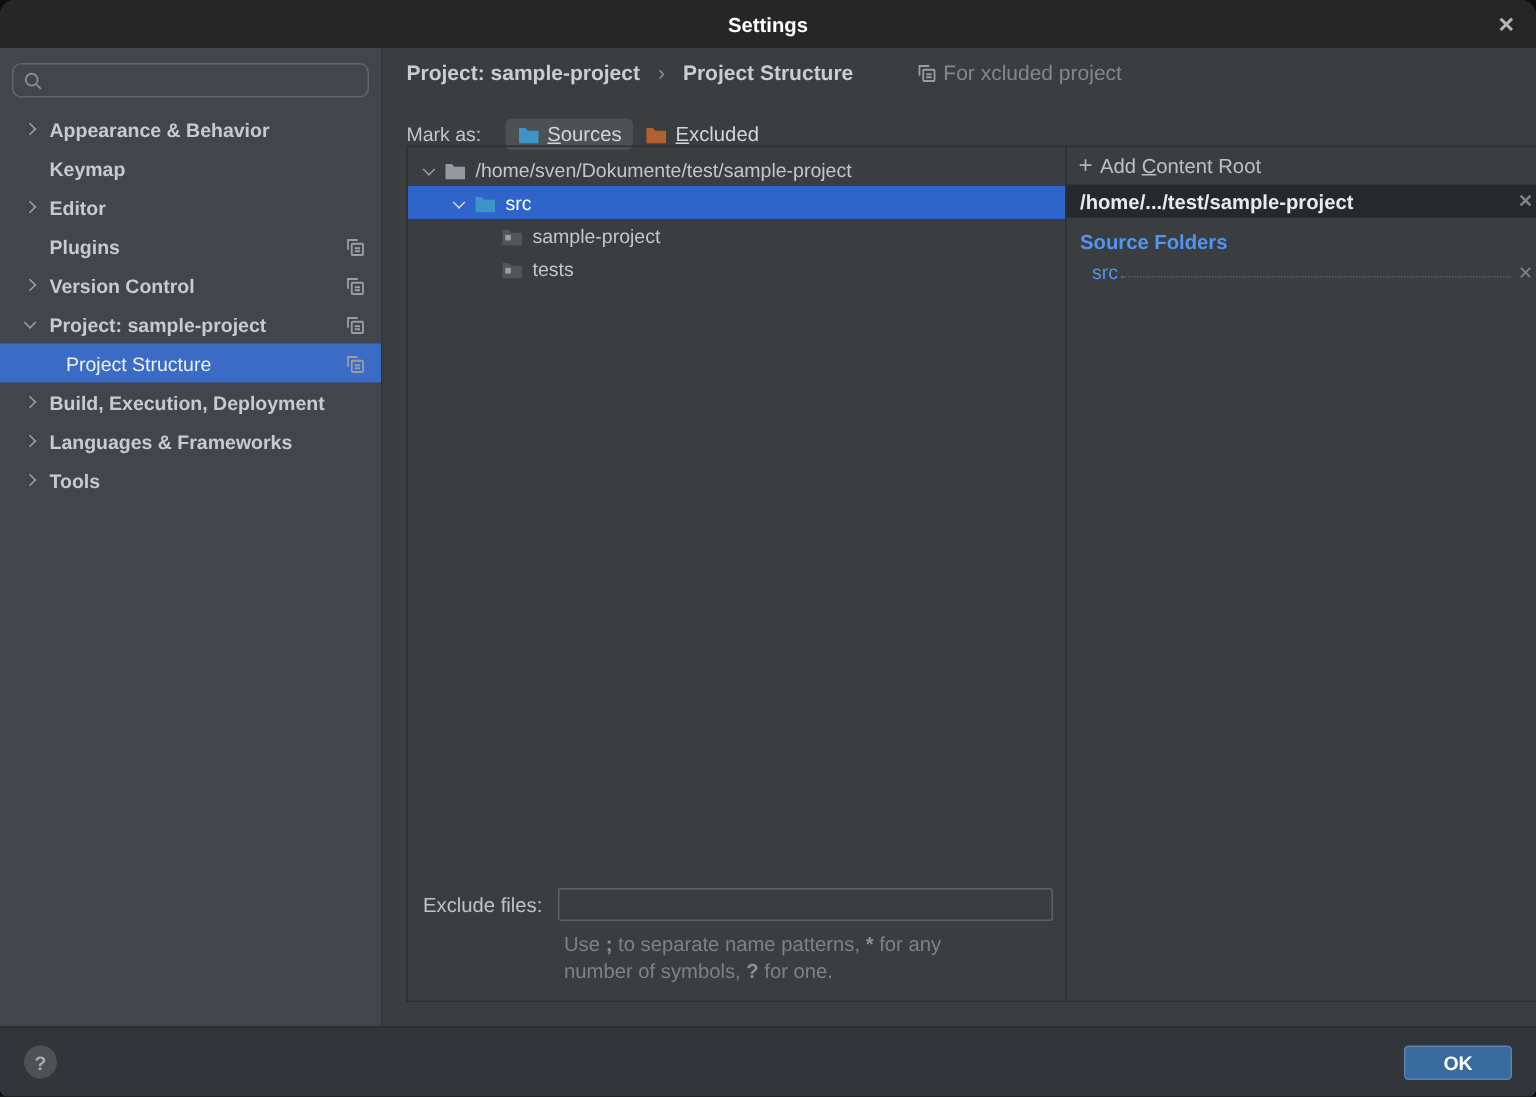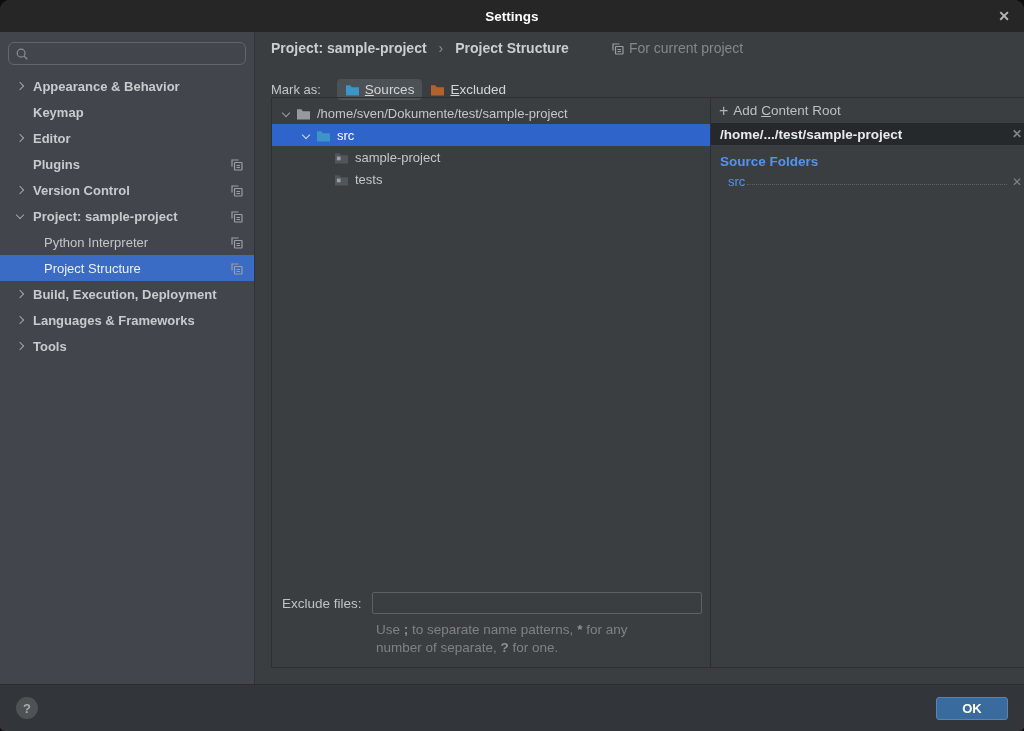--- a/index.html
+++ b/index.html
@@ -157,28 +157,20 @@
       </div>
       <div class="nav-row">
         <span class="chev down"></span>
         <span>Project: sample-project</span>
         <span class="pp">
             <svg width="13" height="13" viewBox="0 0 13 13">
               <use href="#pp-ic"></use>
             </svg>
           </span>
       </div>
-      <div class="nav-row sub">
-        <span>Python Interpreter</span>
-        <span class="pp">
-            <svg width="13" height="13" viewBox="0 0 13 13">
-              <use href="#pp-ic"></use>
-            </svg>
-          </span>
-      </div>
       <div class="nav-row sub selected">
         <span>Project Structure</span>
         <span class="pp">
             <svg width="13" height="13" viewBox="0 0 13 13">
               <use href="#pp-ic"></use>
             </svg>
           </span>
       </div>
       <div class="nav-row">
         <span class="chev right"></span>
@@ -197,21 +189,21 @@
 
   <main class="main">
     <div class="crumbs">
       <span>Project: sample-project</span>
       <span class="sep">›</span>
       <span>Project Structure</span>
       <span class="ctx">
         <svg width="13" height="13" viewBox="0 0 13 13">
             <use href="#pp-ic"></use>
           </svg>
-        <span>For current project</span>
+        <span>For xcluded project</span>
       </span>
     </div>
 
     <div class="toolbar">
       <span class="mark-lbl">Mark as:</span>
       <button class="mark-btn on">
         <svg width="15" height="13" viewBox="0 0 16 14" fill="#3d94c6">
             <use href="#folder-p"></use>
           </svg>
         <span><span class="mn">S</span><span>ources</span></span>
@@ -265,21 +257,21 @@
           </div>
         </div>
 
         <div class="exclude">
           <div class="exclude-row">
             <label>Exclude files:</label>
             <input value="" style="">
           </div>
           <div class="hint">
             <div><span>Use </span><span class="hb">;</span><span> to separate name patterns, </span><span class="hb">*</span><span> for any</span></div>
-            <div><span>number of separate, </span><span class="hb">?</span><span> for one.</span></div>
+            <div><span>number of symbols, </span><span class="hb">?</span><span> for one.</span></div>
           </div>
         </div>
       </div>
 
       <div class="roots-pane">
         <div class="add-row">
           <span class="plus">+</span>
           <span><span>Add </span><span class="mn">C</span><span>ontent Root</span></span>
         </div>
         <div class="root-row">

